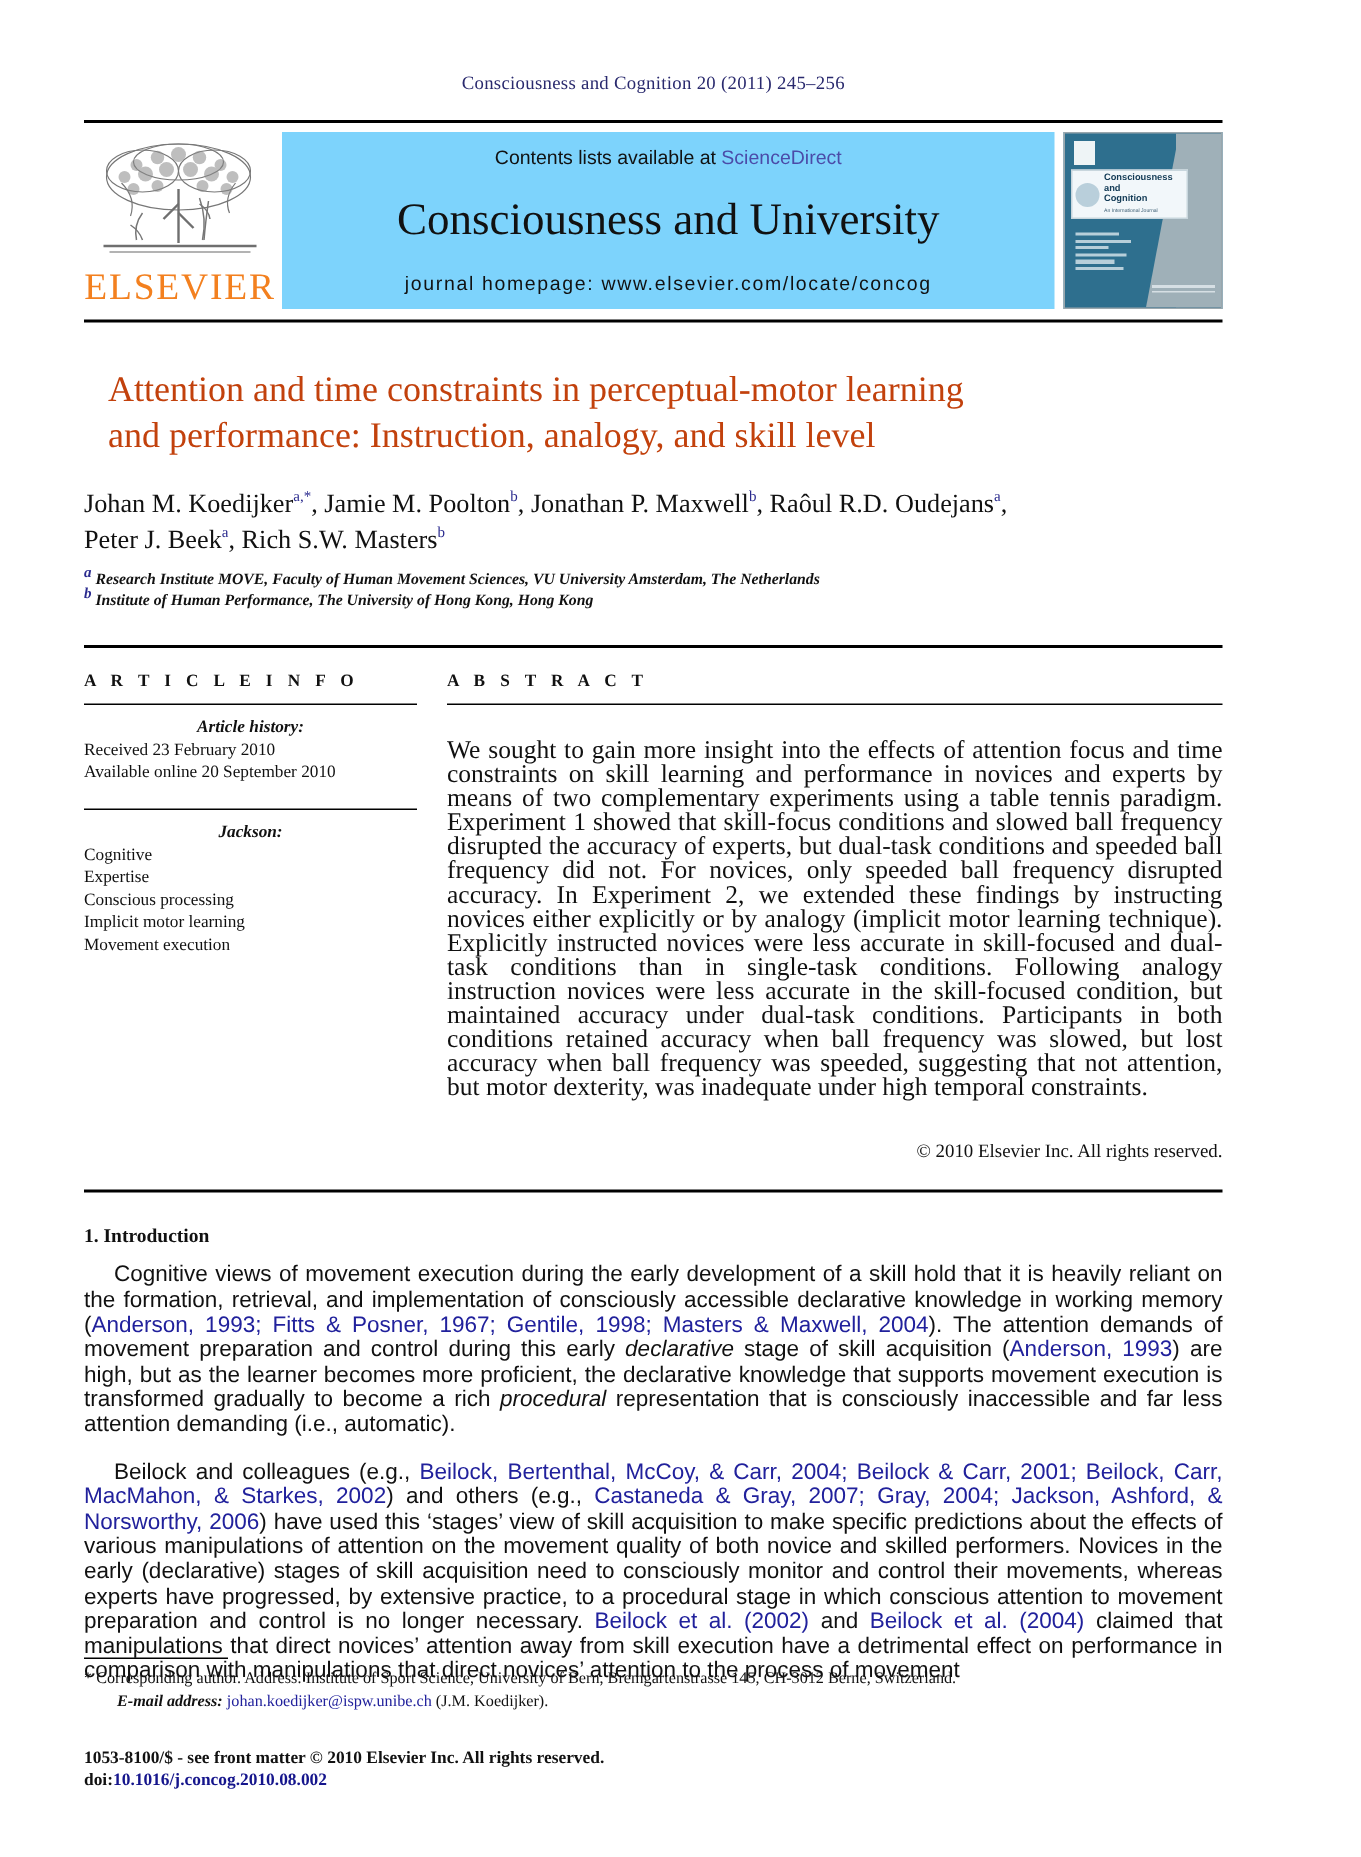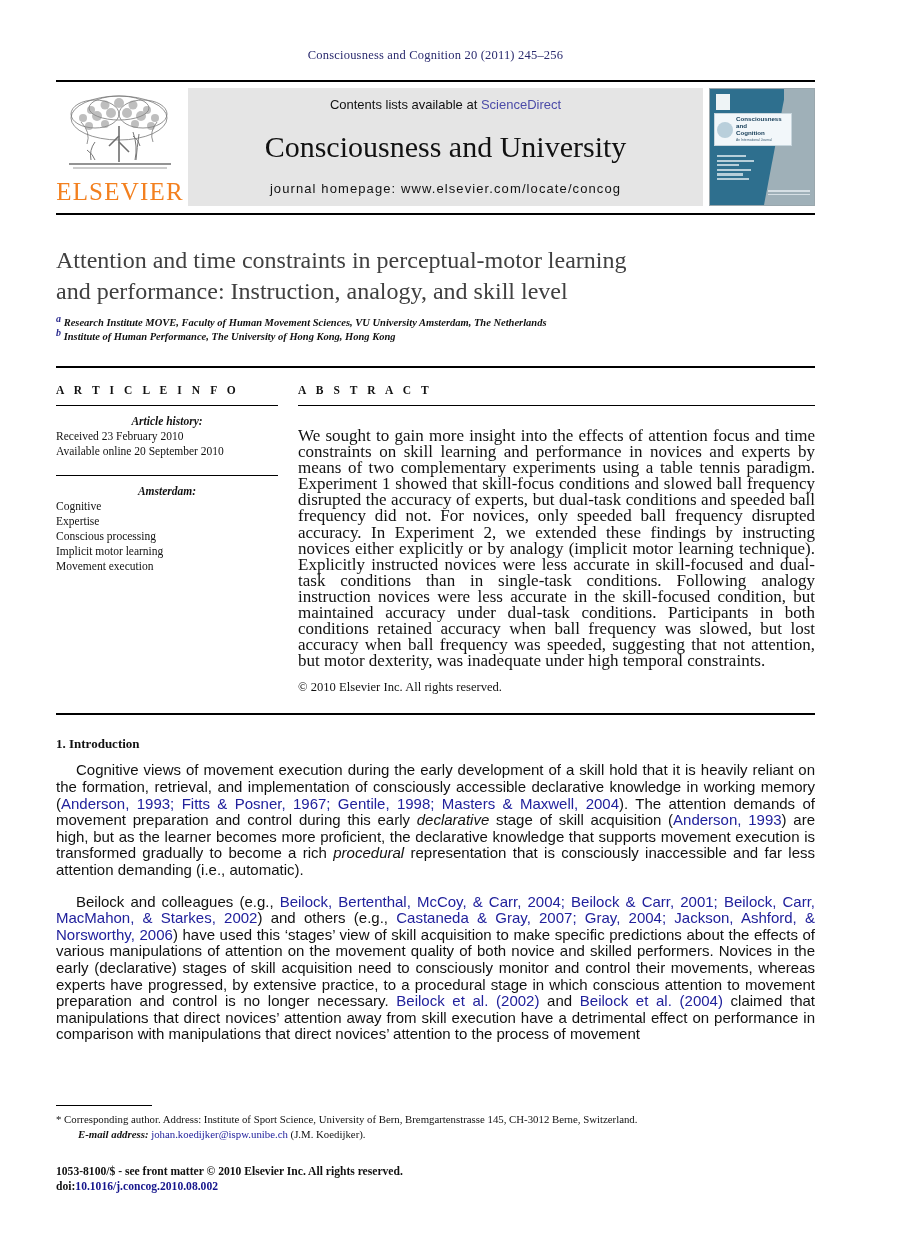--- a/index.html
+++ b/index.html
@@ -59,21 +59,21 @@
   .elsevier-word {
     font-family: "Liberation Serif", serif;
     font-size: 25px;
     letter-spacing: 1.2px;
     color: #F3801F;
     line-height: 1;
     margin-top: 1px;
   }
   .jband {
     flex: 1 1 auto;
-    background: #e5e5e5;
+    background: #7dd3fc;
     margin-left: 4px;
     margin-right: 6px;
     display: flex;
     flex-direction: column;
     align-items: center;
     justify-content: space-between;
     padding: 9px 0 10px 0;
   }
   .contents-line {
     font-family: "Liberation Sans", sans-serif;
@@ -193,22 +193,22 @@
     border-bottom: 2.2px solid #000;
     margin-top: 7px;
   }
 
   
   .title-block { margin-top: 30px; }
   .paper-title {
     font-family: "Liberation Serif", serif;
     font-size: 24px;
     line-height: 31px;
-    color: #404040;
-    margin: 0;
+    color: #c2410c;
+    margin: 16px;
     font-weight: normal;
   }
   .authors {
     font-family: "Liberation Serif", serif;
     font-size: 17.5px;
     line-height: 24px;
     color: #111;
     margin-top: 15px;
   }
   .authors sup, .aff sup {
@@ -281,23 +281,23 @@
     font-size: 17px;
     line-height: 16.1px;
     text-align: justify;
     color: #111;
     margin-top: 22px;
   }
   .abs-copy {
     font-family: "Liberation Serif", serif;
     font-size: 12.6px;
     line-height: 16px;
-    text-align: left;
-    color: #111;
-    margin-top: 10px;
+    text-align: right;
+    color: #111;
+    margin-top: 26px;
   }
 
   
   .body-rule {
     border-top: 2.4px solid #000;
     margin-top: 18px;
   }
   .h2 {
     font-family: "Liberation Serif", serif;
     font-weight: bold;
@@ -444,40 +444,44 @@
 
     </div>
     <div class="jhead-rule-bottom"></div>
   </div>
 
   <div class="title-block">
     <h1 class="paper-title">
       <span>Attention and time constraints in perceptual-motor learning</span><br>
       <span>and performance: Instruction, analogy, and skill level</span>
     </h1>
+    <div class="authors">
+      <div>Johan M. Koedijker<sup>a,*</sup>, Jamie M. Poolton<sup>b</sup>, Jonathan P. Maxwell<sup>b</sup>, Raôul R.D. Oudejans<sup>a</sup>,</div>
+      <div>Peter J. Beek<sup>a</sup>, Rich S.W. Masters<sup>b</sup></div>
+    </div>
     <div class="affils">
       <div class="aff"><sup>a</sup> Research Institute MOVE, Faculty of Human Movement Sciences, VU University Amsterdam, The Netherlands</div>
       <div class="aff"><sup>b</sup> Institute of Human Performance, The University of Hong Kong, Hong Kong</div>
     </div>
   </div>
 
   <div class="info-rule-top"></div>
   <div class="info-abs">
 
     <div class="col-info">
       <div class="sec-head">A R T I C L E   I N F O</div>
       <div class="thin-rule"></div>
       <div class="info-group">
         <div class="info-label">Article history:</div>
         <div class="info-line">Received 23 February 2010</div>
         <div class="info-line">Available online 20 September 2010</div>
       </div>
       <div class="kw-rule"></div>
       <div class="info-group">
-        <div class="info-label">Amsterdam:</div>
+        <div class="info-label">Jackson:</div>
         <div class="info-line">Cognitive</div>
         <div class="info-line">Expertise</div>
         <div class="info-line">Conscious processing</div>
         <div class="info-line">Implicit motor learning</div>
         <div class="info-line">Movement execution</div>
       </div>
     </div>
 
     <div class="col-abs">
       <div class="sec-head">A B S T R A C T</div>

